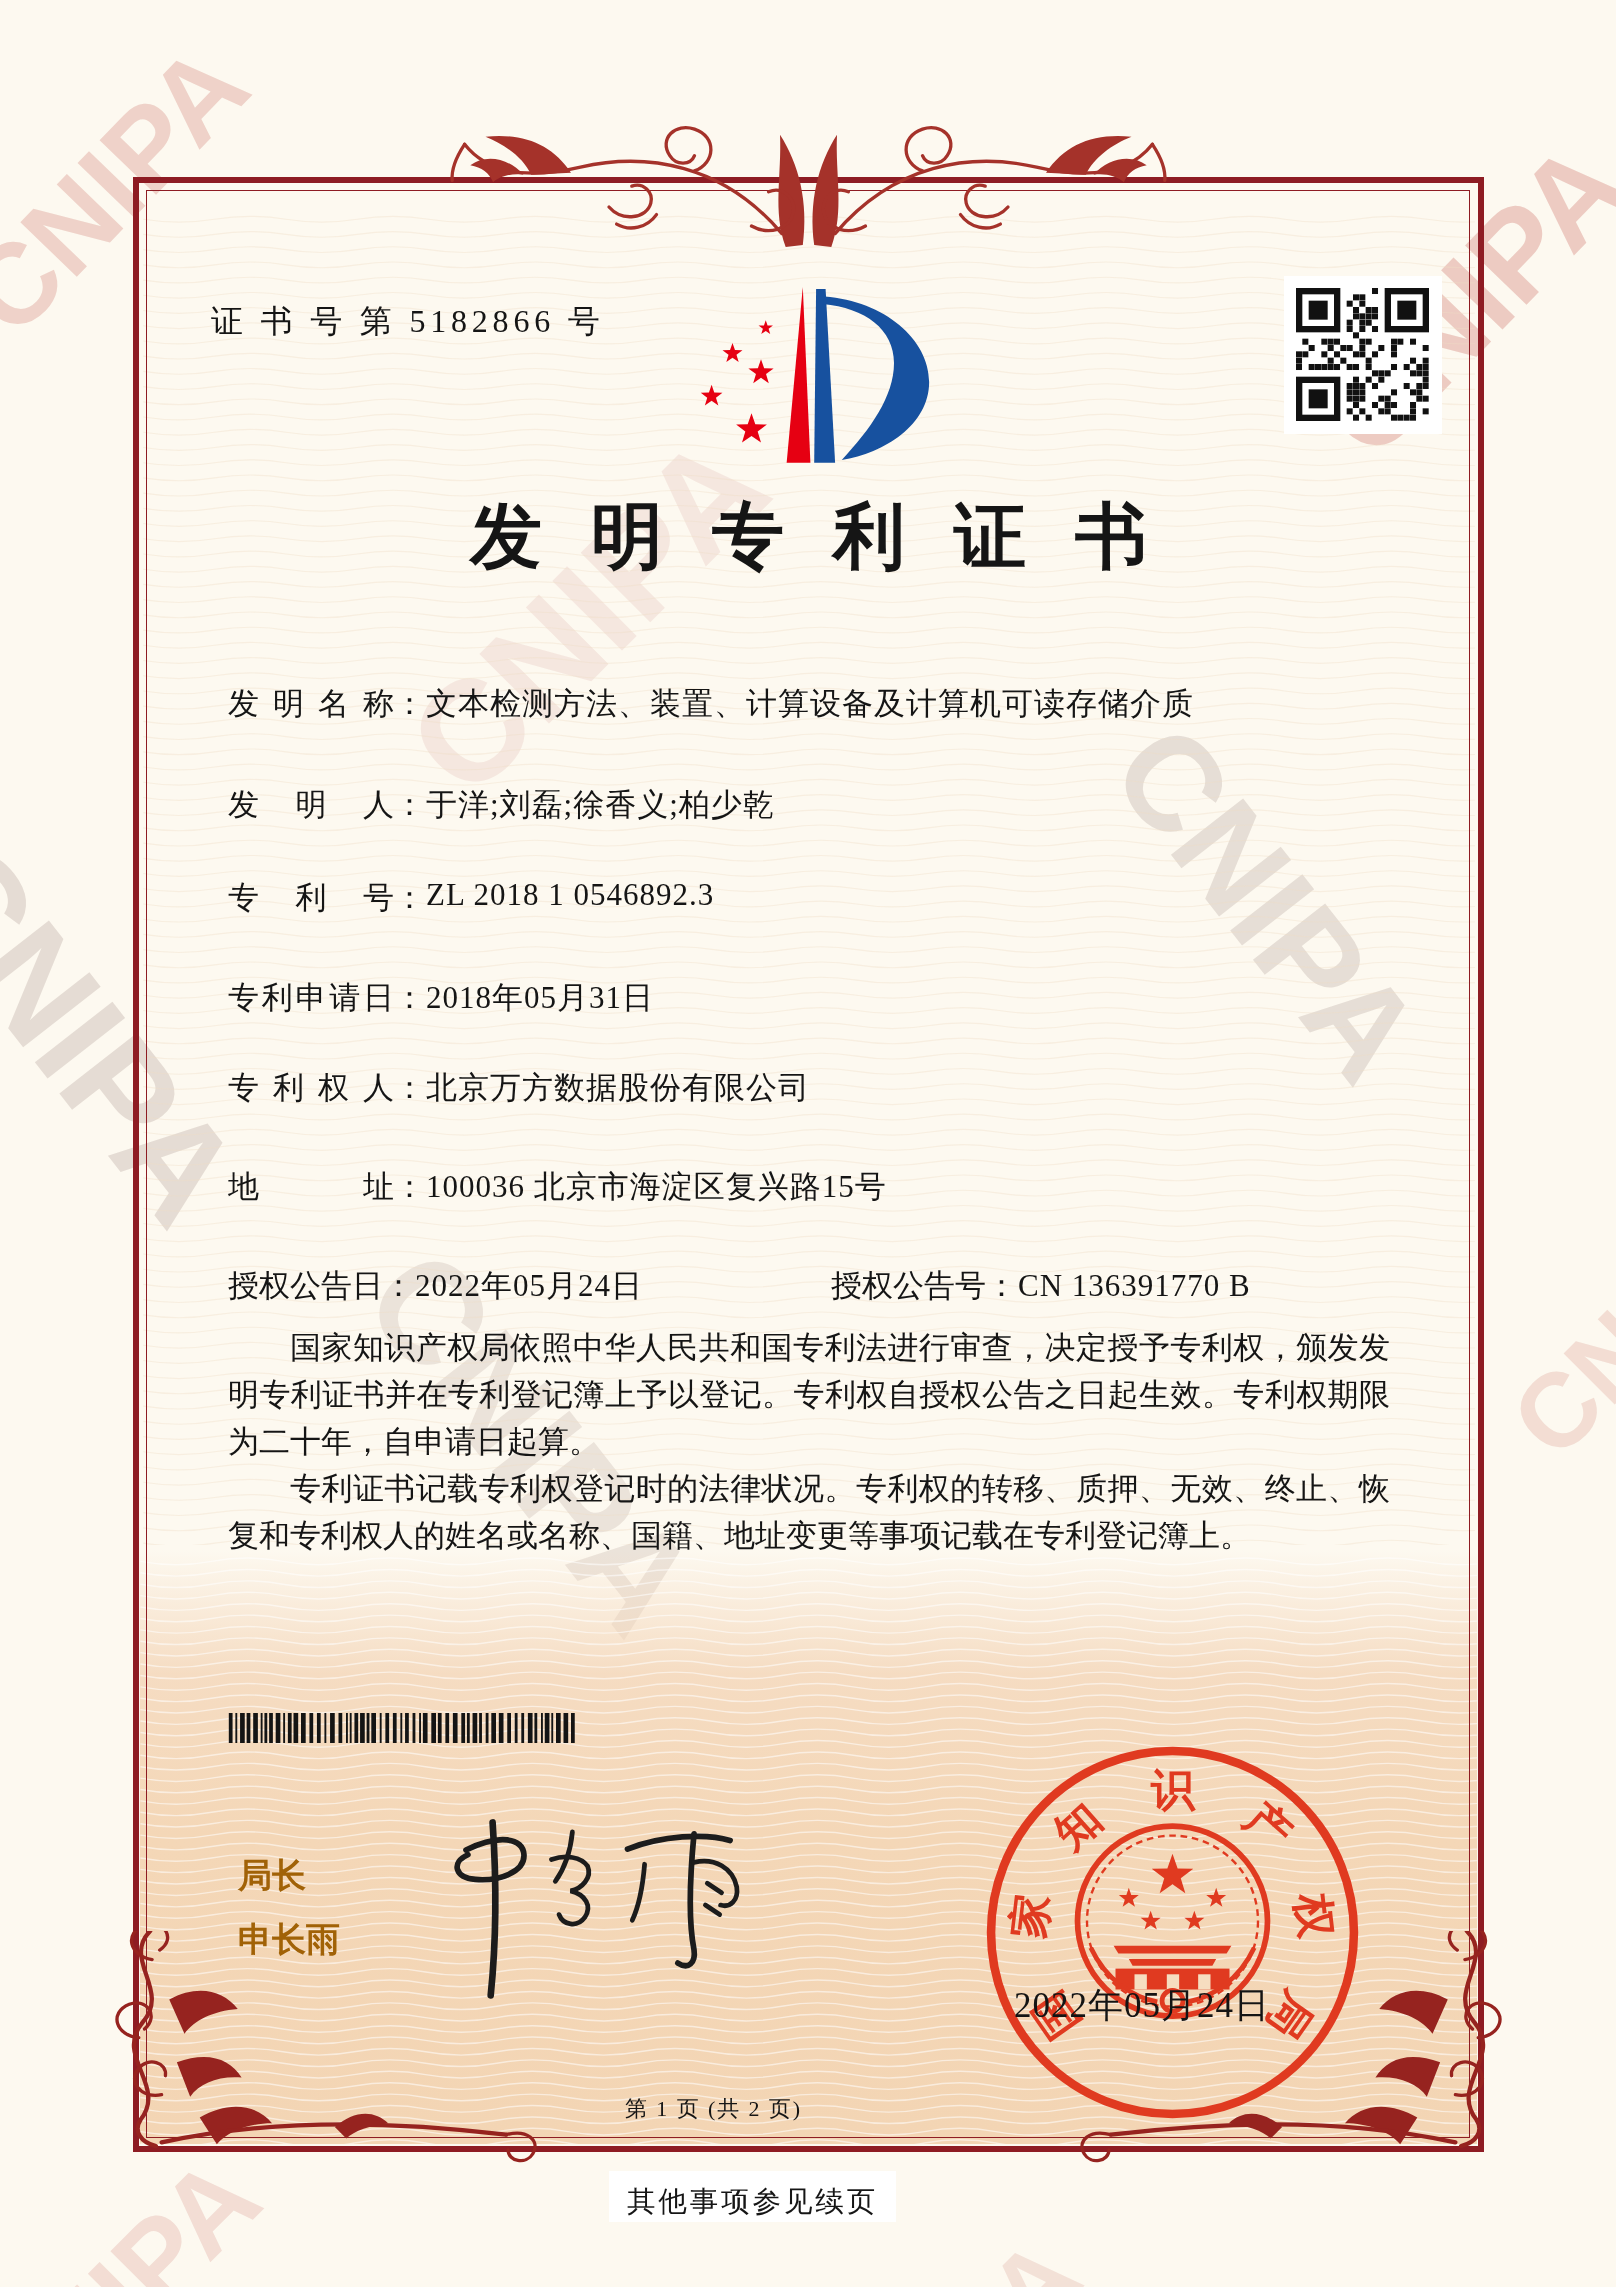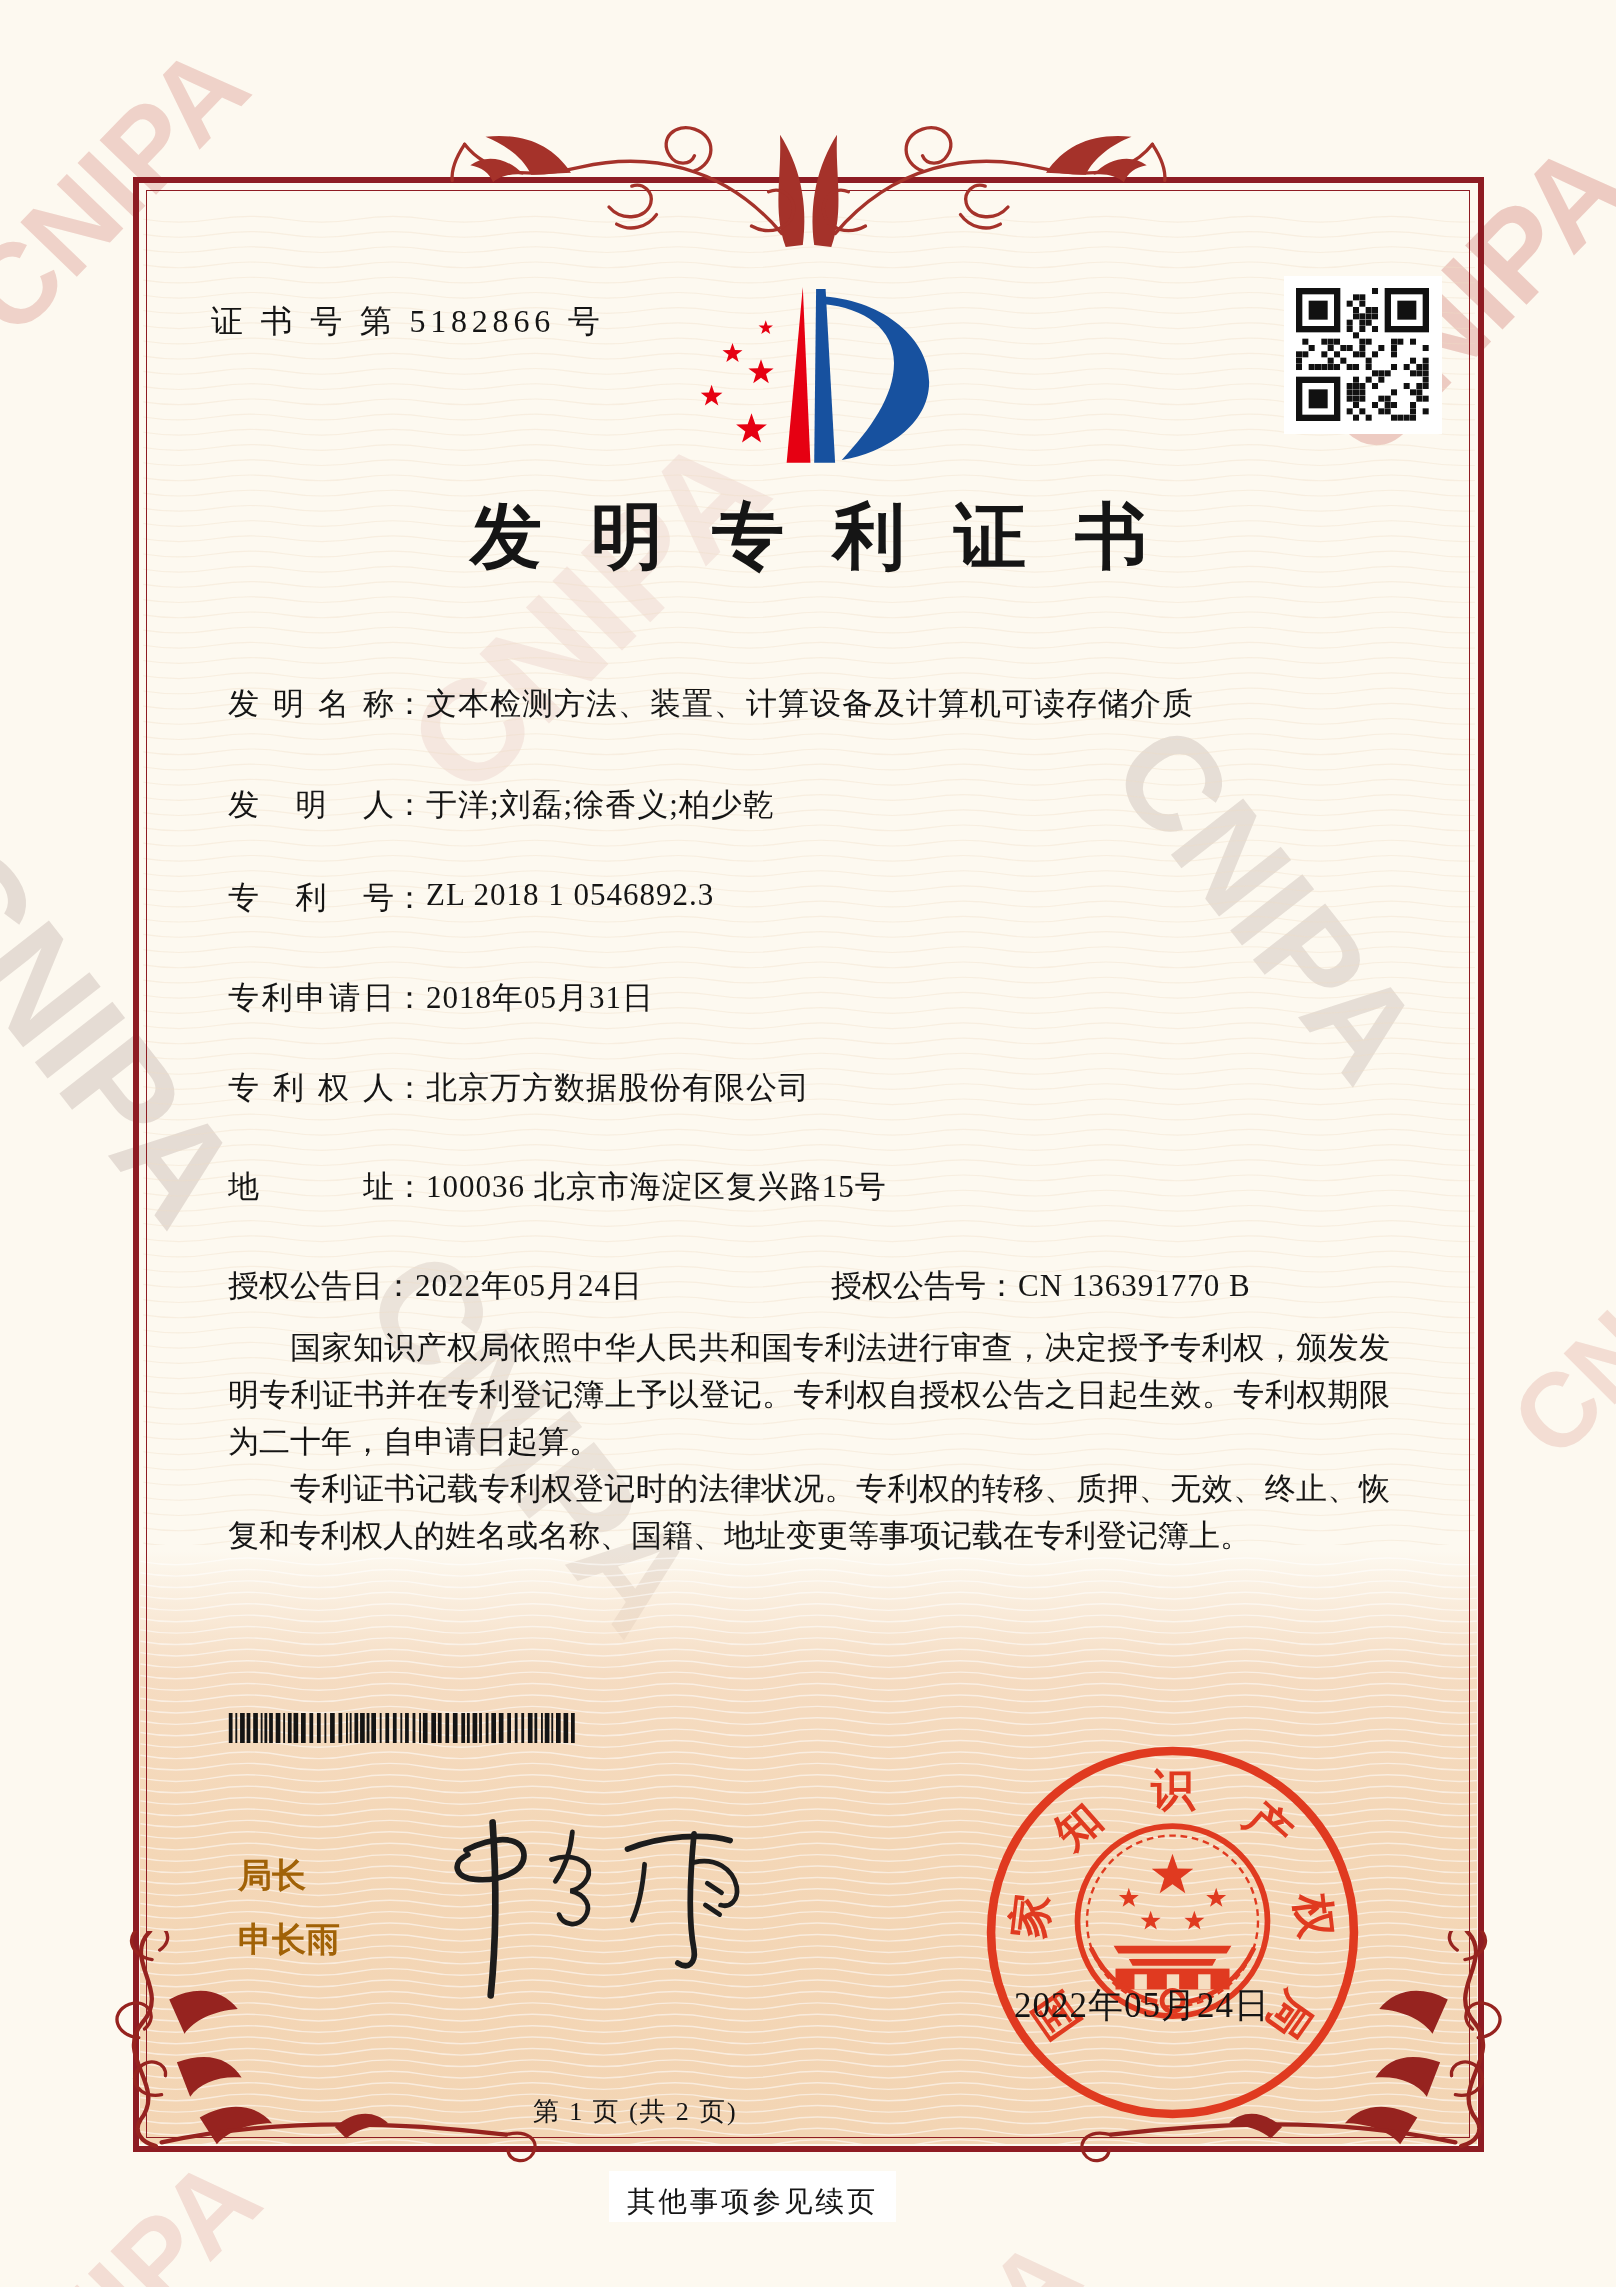--- a/index.html
+++ b/index.html
@@ -52,21 +52,21 @@
   .barcode{position:absolute;left:226px;top:1713px;z-index:2;}
   .signer{position:absolute;left:238px;font-size:34px;font-weight:600;z-index:2;
     font-family:Liberation Mono, monospace;color:#a16207;}
   .signer.role{top:1853px;} .signer.name{top:1917px;}
   .signature{position:absolute;left:409px;top:1807px;z-index:2;}
   .seal-svg{position:absolute;left:973px;top:1733px;z-index:3;}
   .seal-chars{position:absolute;left:973px;top:1733px;width:399px;height:399px;z-index:3;}
   .seal-chars span{position:absolute;font-size:44px;font-weight:bold;color:#e03a20;}
   .seal-date{position:absolute;left:1014px;top:1982px;width:323px;font-size:35px;color:#141414;
     letter-spacing:1px;z-index:4;white-space:nowrap;}
-  .page-info{position:absolute;left:533px;top:2094px;width:361px;text-align:left;font-size:26px;
+  .page-info{position:absolute;left:533px;top:2094px;width:361px;text-align:center;font-size:22px;
     letter-spacing:1.9px;z-index:2;}
   .note-box{position:absolute;left:609px;top:2171px;width:287px;height:51px;background:#ffffff;
     z-index:2;text-align:center;line-height:61px;font-size:28.5px;letter-spacing:2.9px;}
 </style>
 </head>
 <body>
 
 <div class="page">
 
   <div class="wm wm-tl">CNIPA</div>

